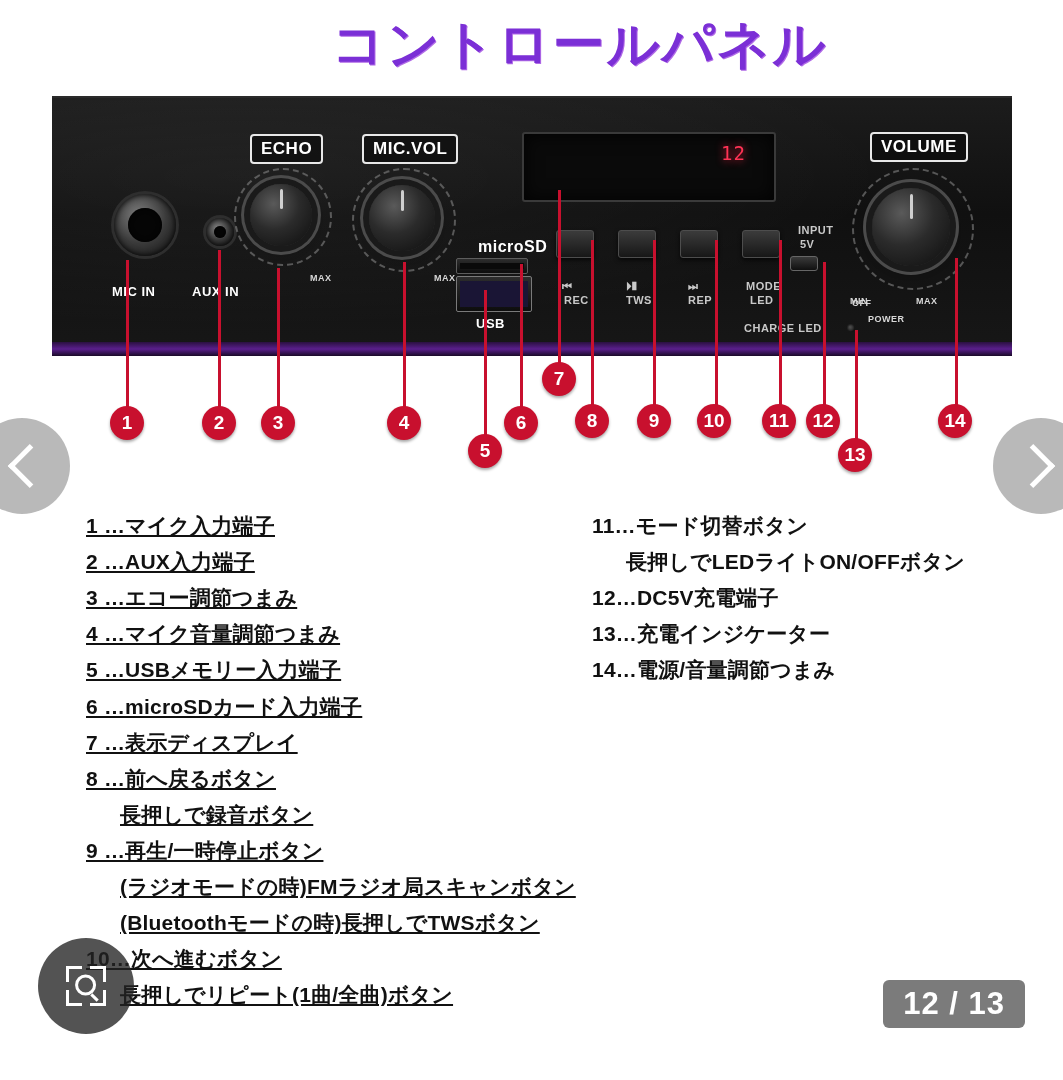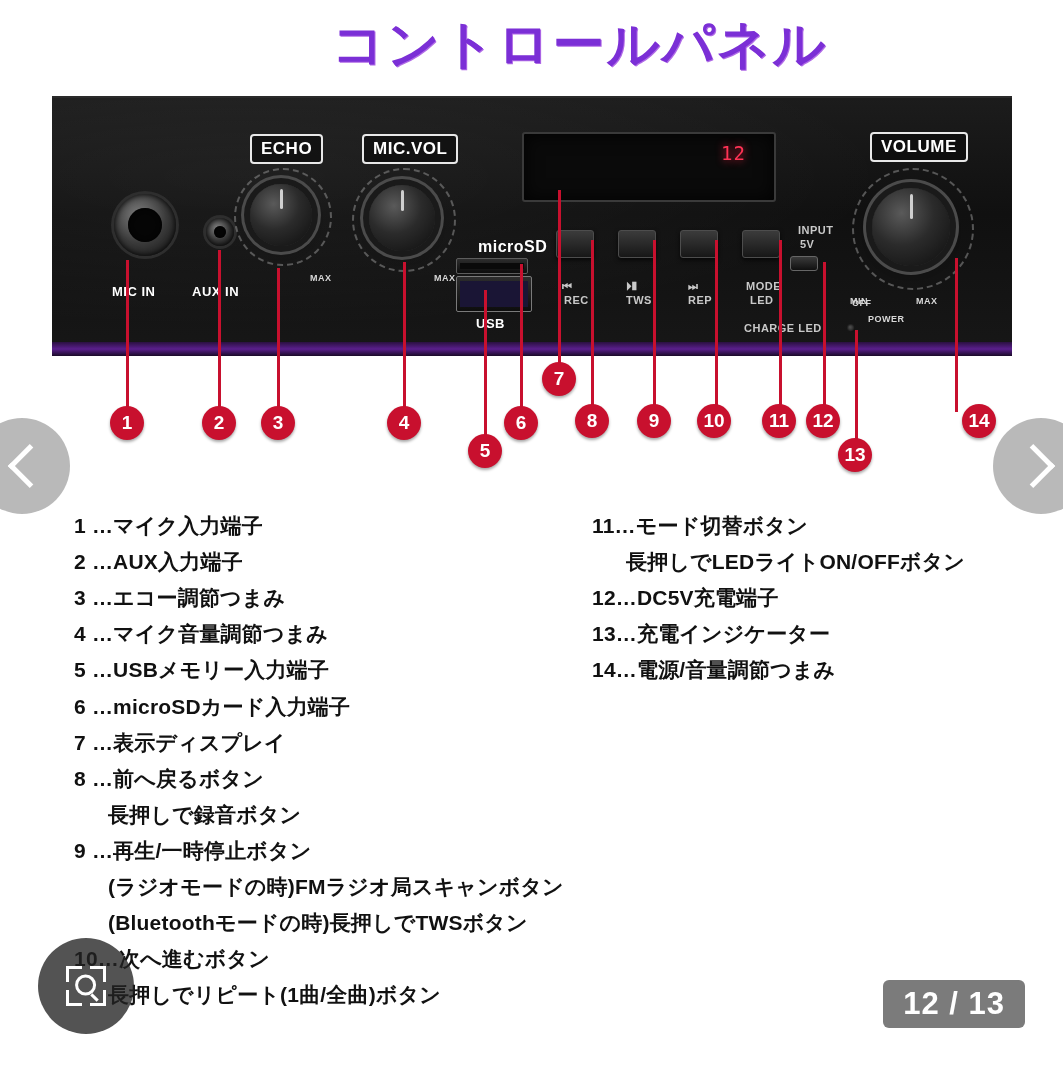--- a/index.html
+++ b/index.html
@@ -216,21 +216,21 @@
   
   .legend {
     position: absolute;
     top: 508px;
     font-size: 21px;
     font-weight: bold;
     color: #111111;
     line-height: 1.72;
     letter-spacing: .2px;
   }
-  .legend.left  { left: 74px;  width: 520px; }
+  .legend.left  { left: 86px;  width: 520px; text-decoration: underline; }
   .legend.right { left: 592px; width: 450px; }
   .legend .item { white-space: nowrap; }
   .legend .sub  { padding-left: 34px; white-space: nowrap; }
 
   
   .lens-btn {
     position: absolute;
     left: 38px; bottom: 46px;
     width: 96px; height: 96px;
     border-radius: 50%;
@@ -375,21 +375,21 @@
 <div class="callout" style="left:387px; top:406px;">4</div>
 <div class="callout" style="left:468px; top:434px;">5</div>
 <div class="callout" style="left:504px; top:406px;">6</div>
 <div class="callout" style="left:542px; top:362px;">7</div>
 <div class="callout" style="left:575px; top:404px;">8</div>
 <div class="callout" style="left:637px; top:404px;">9</div>
 <div class="callout" style="left:697px; top:404px;">10</div>
 <div class="callout" style="left:762px; top:404px;">11</div>
 <div class="callout" style="left:806px; top:404px;">12</div>
 <div class="callout" style="left:838px; top:438px;">13</div>
-<div class="callout" style="left:938px; top:404px;margin-left:24px;">14</div>
+<div class="callout" style="left:938px; top:404px;">14</div>
 
 <div class="arrow-btn left">
   <div class="chev"></div>
 </div>
 <div class="arrow-btn right">
   <div class="chev"></div>
 </div>
 
 <div class="legend left">
   <div class="item">1 …マイク入力端子</div>

